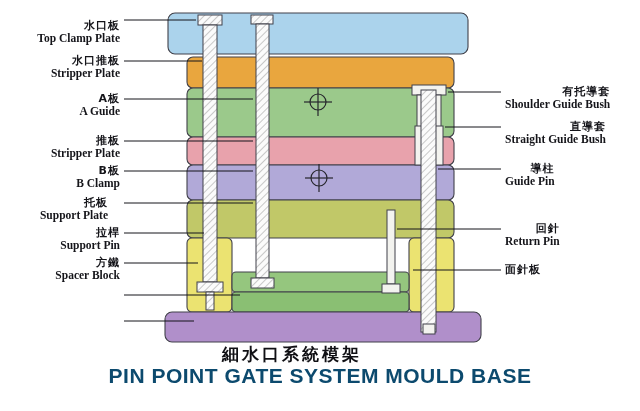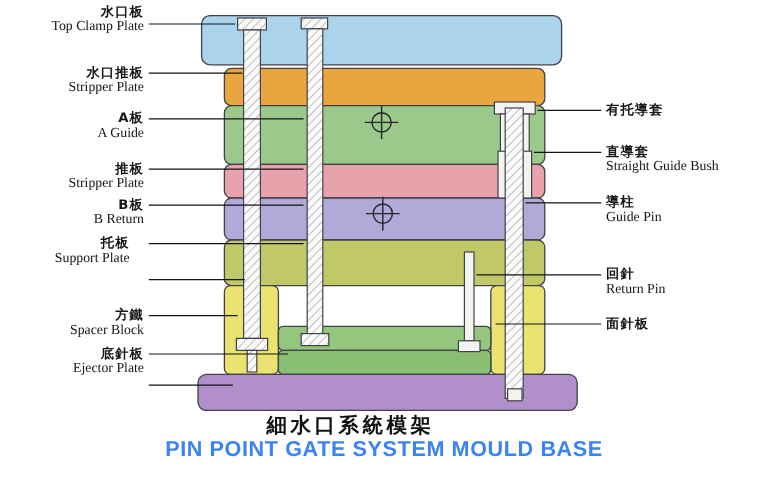--- a/index.html
+++ b/index.html
@@ -6,33 +6,33 @@
   .canvas {
     position:relative; width:640px; height:411px; background:#fff;
     overflow:hidden; font-family:"Liberation Serif", serif;
   }
   .diagram-svg { position:absolute; left:0; top:0; }
   .plate  { stroke:#41414a; stroke-width:1.1; }
   .pin    { fill:url(#hatch); stroke:#41414a; stroke-width:1; }
   .part   { fill:#f3f3ef; stroke:#41414a; stroke-width:1; }
   .leader { stroke:#15151a; stroke-width:1; }
   .mark   { stroke:#26262c; stroke-width:1.2; fill:none; }
-  .label { position:absolute; line-height:13px; white-space:nowrap; color:#15151a; }
+  .label { position:absolute; line-height:13px; white-space:nowrap; color:#15151a;text-align:right; }
   .label.left { text-align:right; }
   .label .cn { font-family:"DejaVu Sans", sans-serif; font-weight:bold; font-size:11px; letter-spacing:1px; }
-  .label .en { font-family:"Liberation Serif", serif; font-weight:normal; font-size:11.5px; }
+  .label .en { font-family:"Liberation Serif", serif; font-weight:bold; font-size:11.5px; }
   .title-cn {
     position:absolute; left:0; top:343px; width:584px; text-align:center;
     font-family:"DejaVu Sans", sans-serif; font-weight:bold; font-size:17px;
     letter-spacing:3px; color:#101014;
   }
   .title-en {
     position:absolute; left:0; top:364px; width:640px; text-align:center;
-    font-family:"Liberation Sans", sans-serif; font-weight:bold; font-size:18px;
-    letter-spacing:0.5px; color:#3b82f6;
+    font-family:"Liberation Sans", sans-serif; font-weight:bold; font-size:21px;
+    letter-spacing:0.5px; color:#0c4a6e;
   }
 </style>
 </head>
 <body>
 
 <div class="canvas">
 
   <svg class="diagram-svg" width="640" height="411" viewBox="0 0 640 411">
     <defs>
       <pattern id="hatch" patternUnits="userSpaceOnUse" width="5" height="5" patternTransform="rotate(45)">
@@ -104,55 +104,56 @@
       <line class="leader" x1="124" y1="295" x2="240" y2="295"></line>
       <line class="leader" x1="124" y1="321" x2="194" y2="321"></line>
       <line class="leader" x1="448" y1="92" x2="501" y2="92"></line>
       <line class="leader" x1="445" y1="127" x2="501" y2="127"></line>
       <line class="leader" x1="438" y1="169" x2="501" y2="169"></line>
       <line class="leader" x1="397" y1="229" x2="501" y2="229"></line>
       <line class="leader" x1="413" y1="270" x2="501" y2="270"></line>
     </g>
   </svg>
 
-  <div class="label left" style="top:3px;right:520px">
+  <div class="label left" style="top:19px;right:520px">
     <div class="cn">水口板</div>
     <div class="en">Top Clamp Plate</div>
   </div>
   <div class="label left" style="top:54px;right:520px">
     <div class="cn">水口推板</div>
     <div class="en">Stripper Plate</div>
   </div>
   <div class="label left" style="top:92px;right:520px">
     <div class="cn">A板</div>
     <div class="en">A Guide</div>
   </div>
   <div class="label left" style="top:134px;right:520px">
     <div class="cn">推板</div>
     <div class="en">Stripper Plate</div>
   </div>
   <div class="label left" style="top:164px;right:520px">
     <div class="cn">B板</div>
-    <div class="en">B Return</div>
+    <div class="en">B Clamp</div>
   </div>
   <div class="label left" style="top:196px;right:532px">
     <div class="cn">托板</div>
     <div class="en">Support Plate</div>
   </div>
+  <div class="label left" style="top:226px;right:520px">
+    <div class="cn">拉桿</div>
+    <div class="en">Support Pin</div>
+  </div>
   <div class="label left" style="top:256px;right:520px">
     <div class="cn">方鐵</div>
     <div class="en">Spacer Block</div>
   </div>
-  <div class="label left" style="top:288px;right:520px">
-    <div class="cn">底針板</div>
-    <div class="en">Ejector Plate</div>
-  </div>
 
   <div class="label" style="top:85px;left:505px">
     <div class="cn">有托導套</div>
+    <div class="en">Shoulder Guide Bush</div>
   </div>
   <div class="label" style="top:162px;left:505px">
     <div class="cn">導柱</div>
     <div class="en">Guide Pin</div>
   </div>
   <div class="label" style="top:120px;left:505px">
     <div class="cn">直導套</div>
     <div class="en">Straight Guide Bush</div>
   </div>
   <div class="label" style="top:222px;left:505px">

